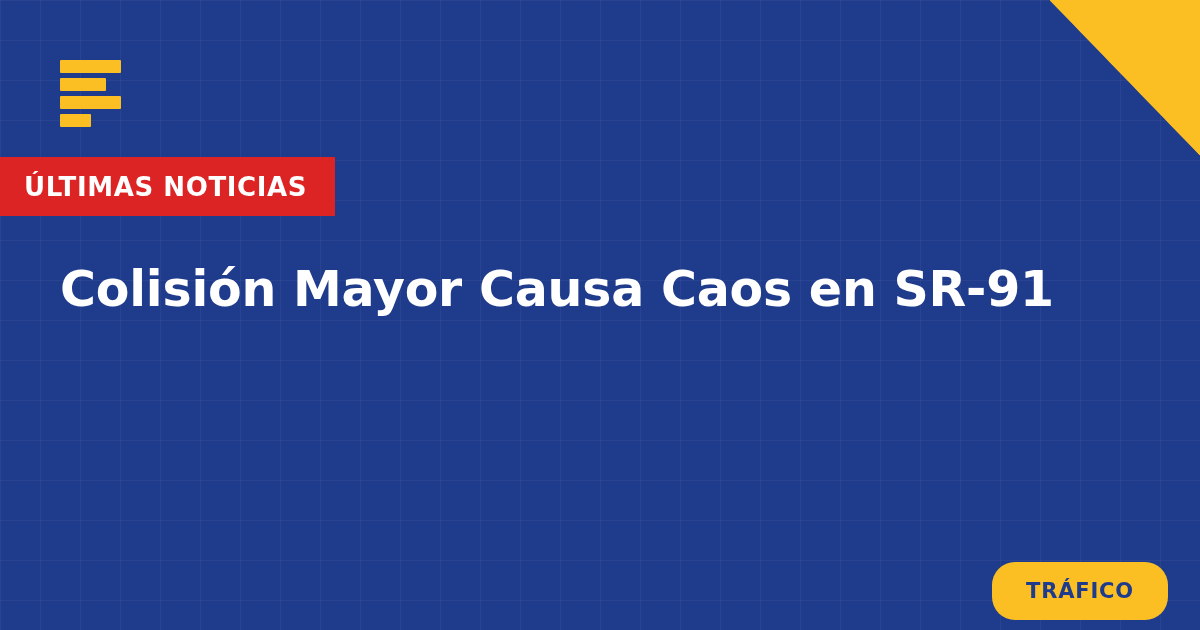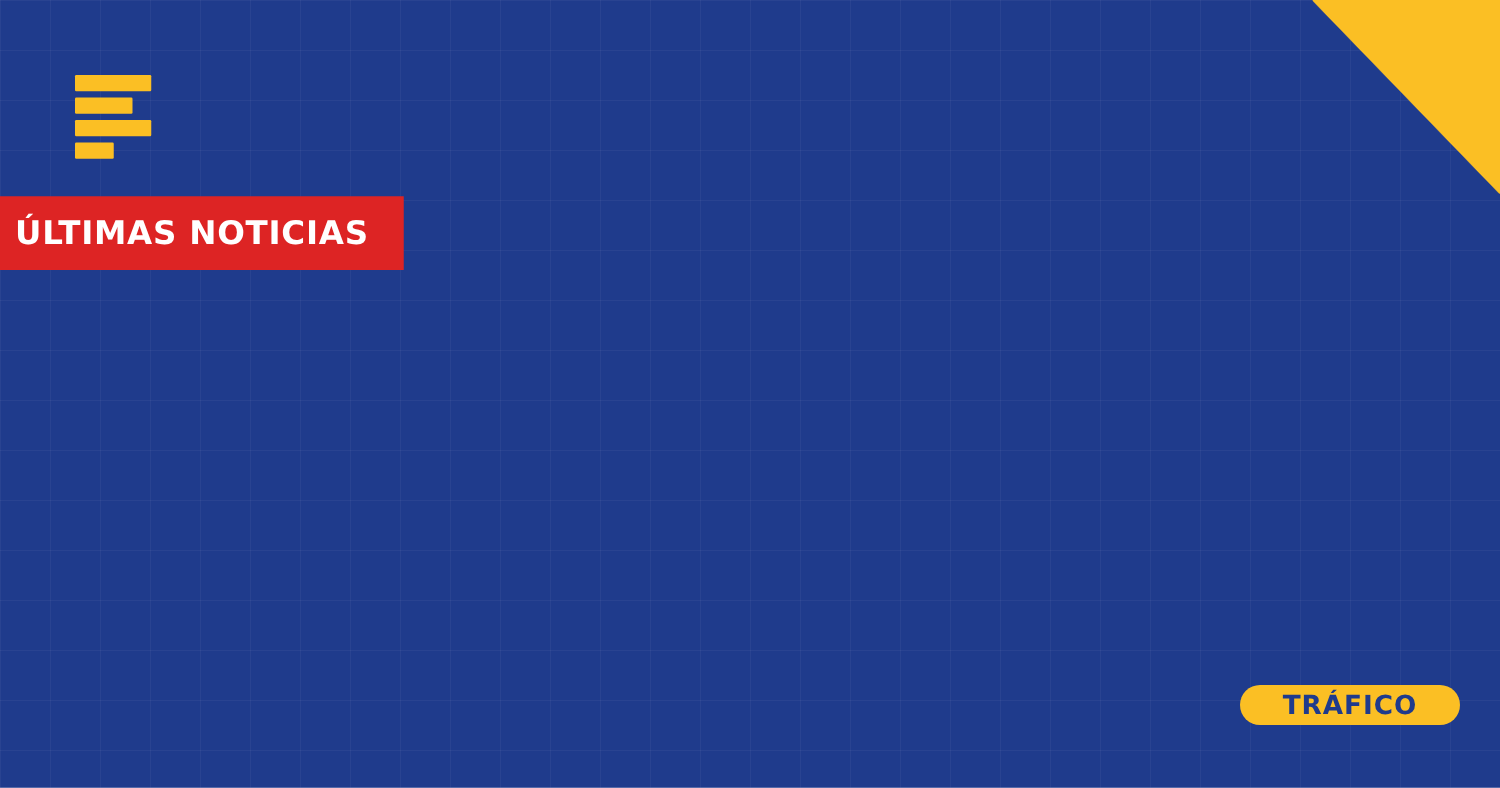--- a/index.html
+++ b/index.html
@@ -56,21 +56,21 @@
 
   
   .breaking-banner {
     position: absolute;
     left: 0;
     top: 157px;
     height: 59px;
     background: #dd2424;
     display: flex;
     align-items: center;
-    padding: 0 28px 0 12px;
+    padding: 0 28px 0 24px;
   }
   .breaking-banner-label {
     color: #ffffff;
     font-size: 26px;
     font-weight: bold;
     letter-spacing: 0.6px;
     line-height: 1;
     white-space: nowrap;
   }
 
@@ -108,23 +108,23 @@
     font-size: 22px;
     font-weight: normal;
     line-height: 1.2;
     white-space: nowrap;
   }
 
   
   .category-pill {
     position: absolute;
     left: 992px;
-    top: 548px;
+    top: 562px;
     width: 176px;
-    height: 32px;
+    height: 58px;
     background: #fbbf24;
     border-radius: 23px;
     display: flex;
     align-items: center;
     justify-content: center;
   }
   .category-pill-label {
     color: #1f3b8c;
     font-size: 21px;
     font-weight: bold;
@@ -143,20 +143,21 @@
     <div class="logo-bar w1"></div>
     <div class="logo-bar w2"></div>
     <div class="logo-bar w3"></div>
     <div class="logo-bar w4"></div>
   </div>
 
   <div class="breaking-banner">
     <span class="breaking-banner-label">ÚLTIMAS NOTICIAS</span>
   </div>
 
+  <h1 class="headline">Colisión Mayor Causa Caos en SR-91</h1>
 
 
 
   <div class="category-pill">
     <span class="category-pill-label">TRÁFICO</span>
   </div>
 
 </div>
 
 </body></html>

